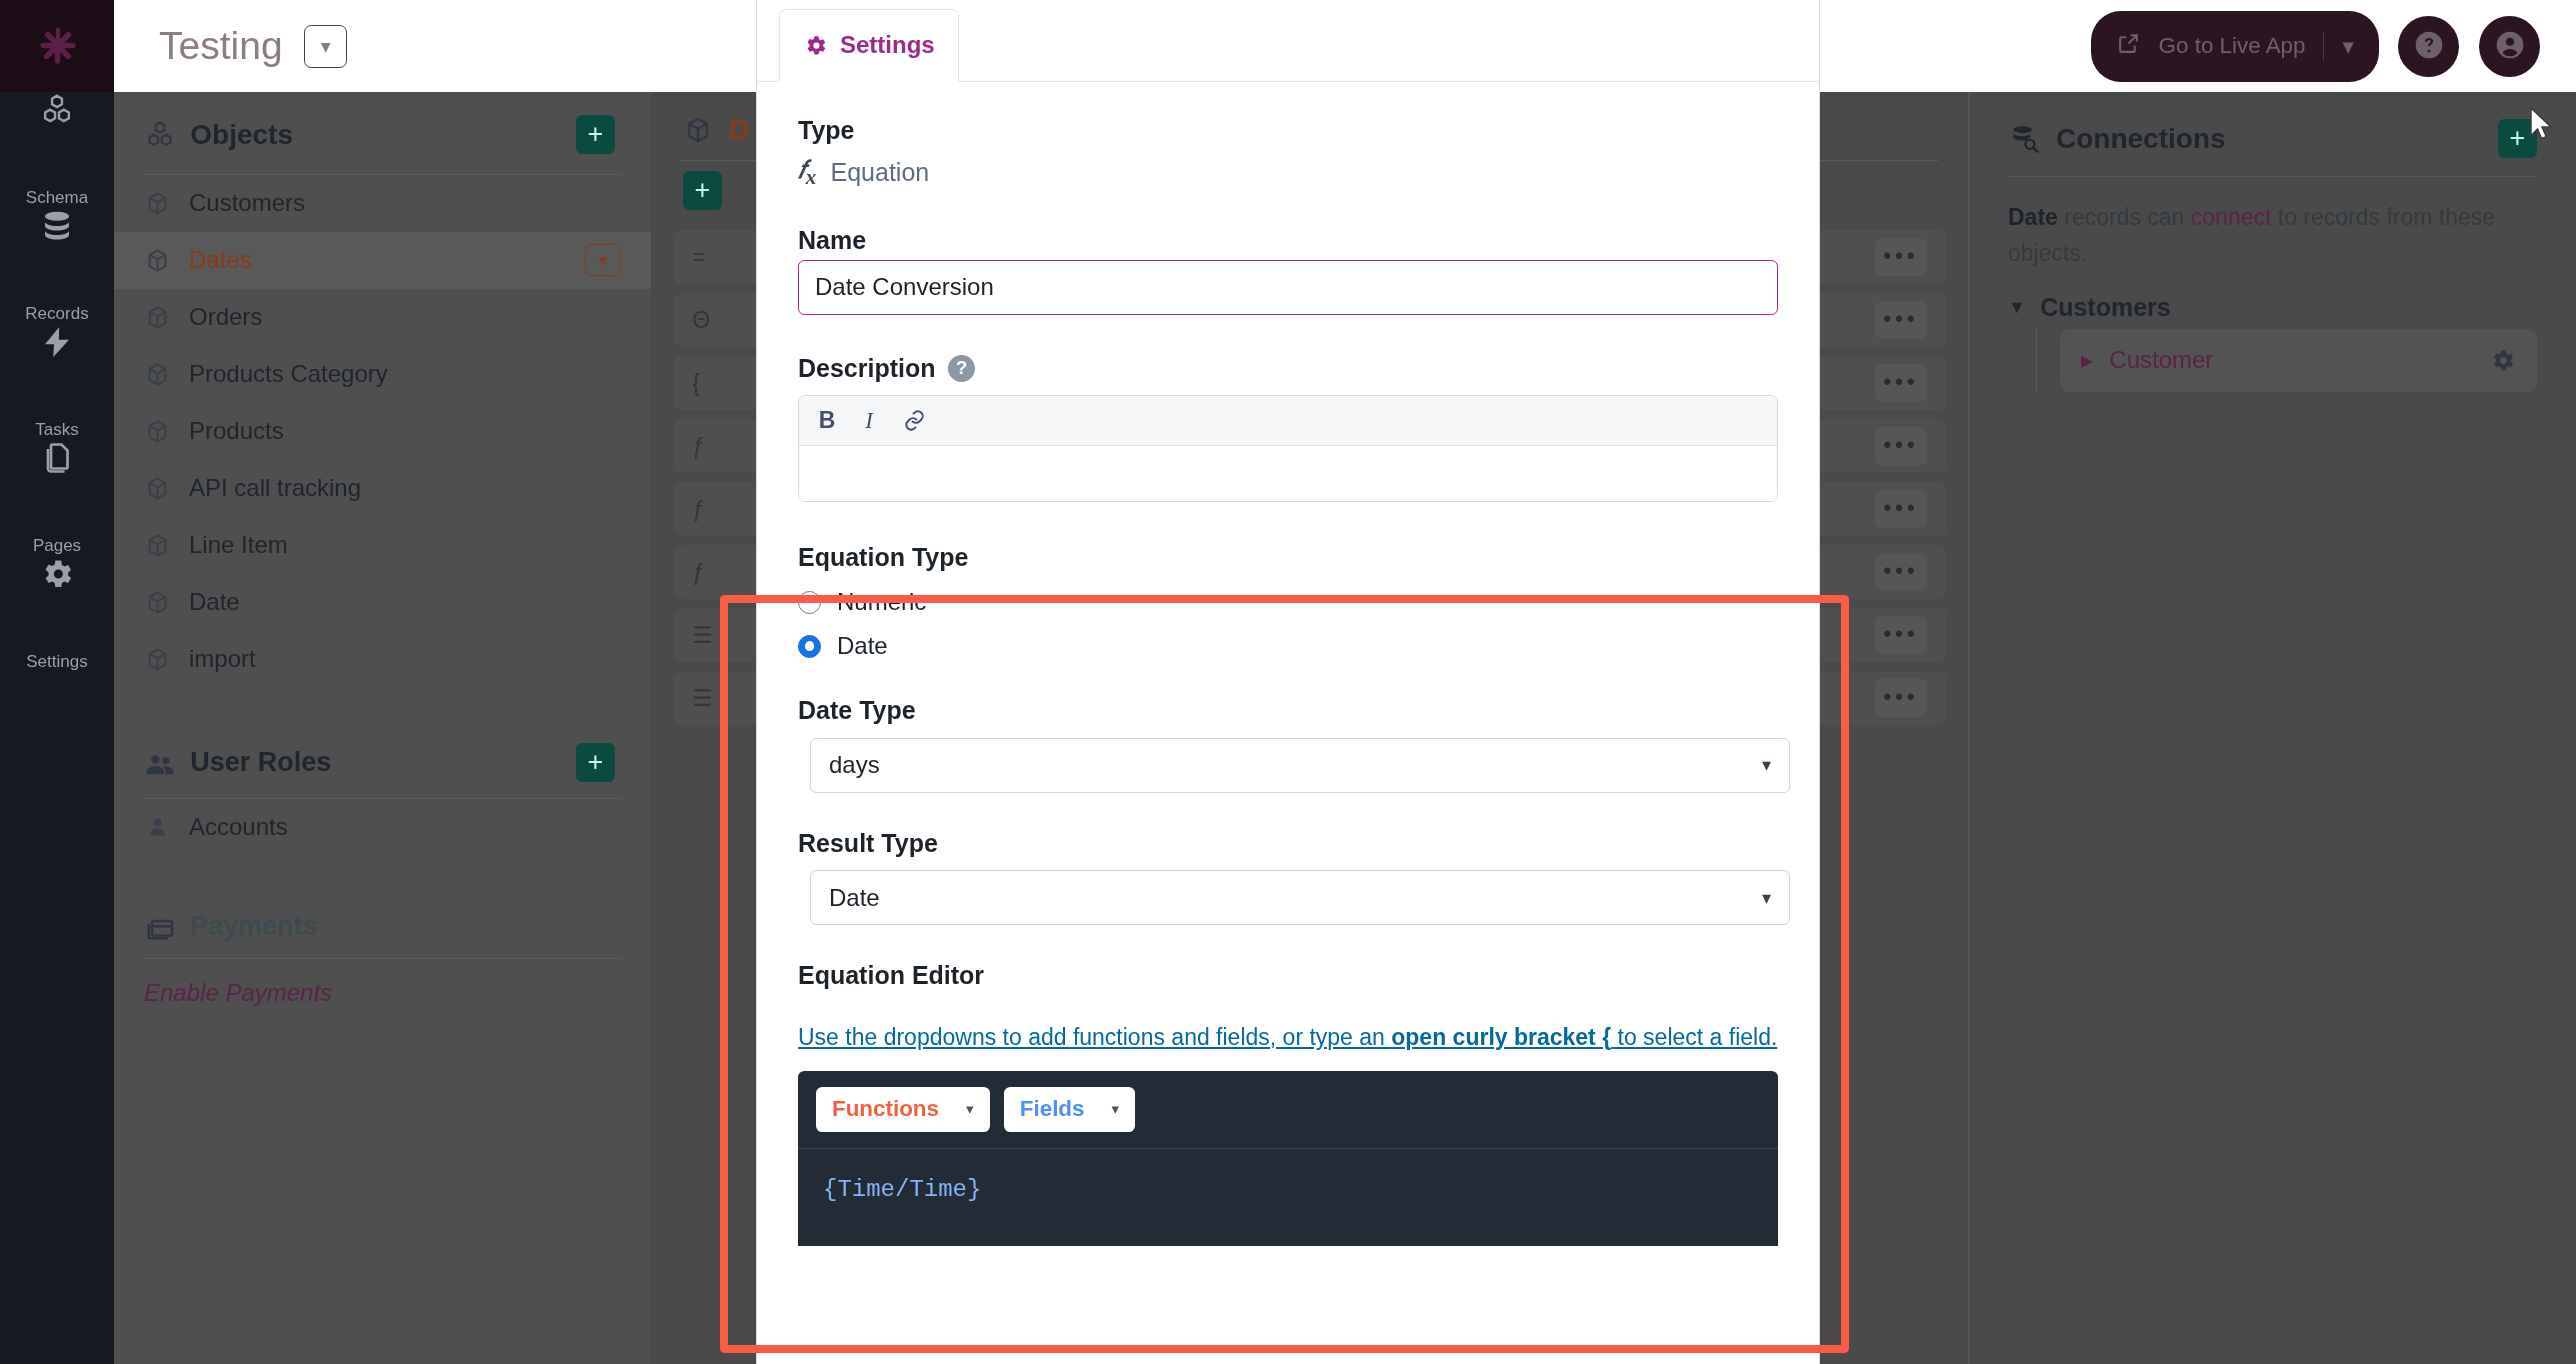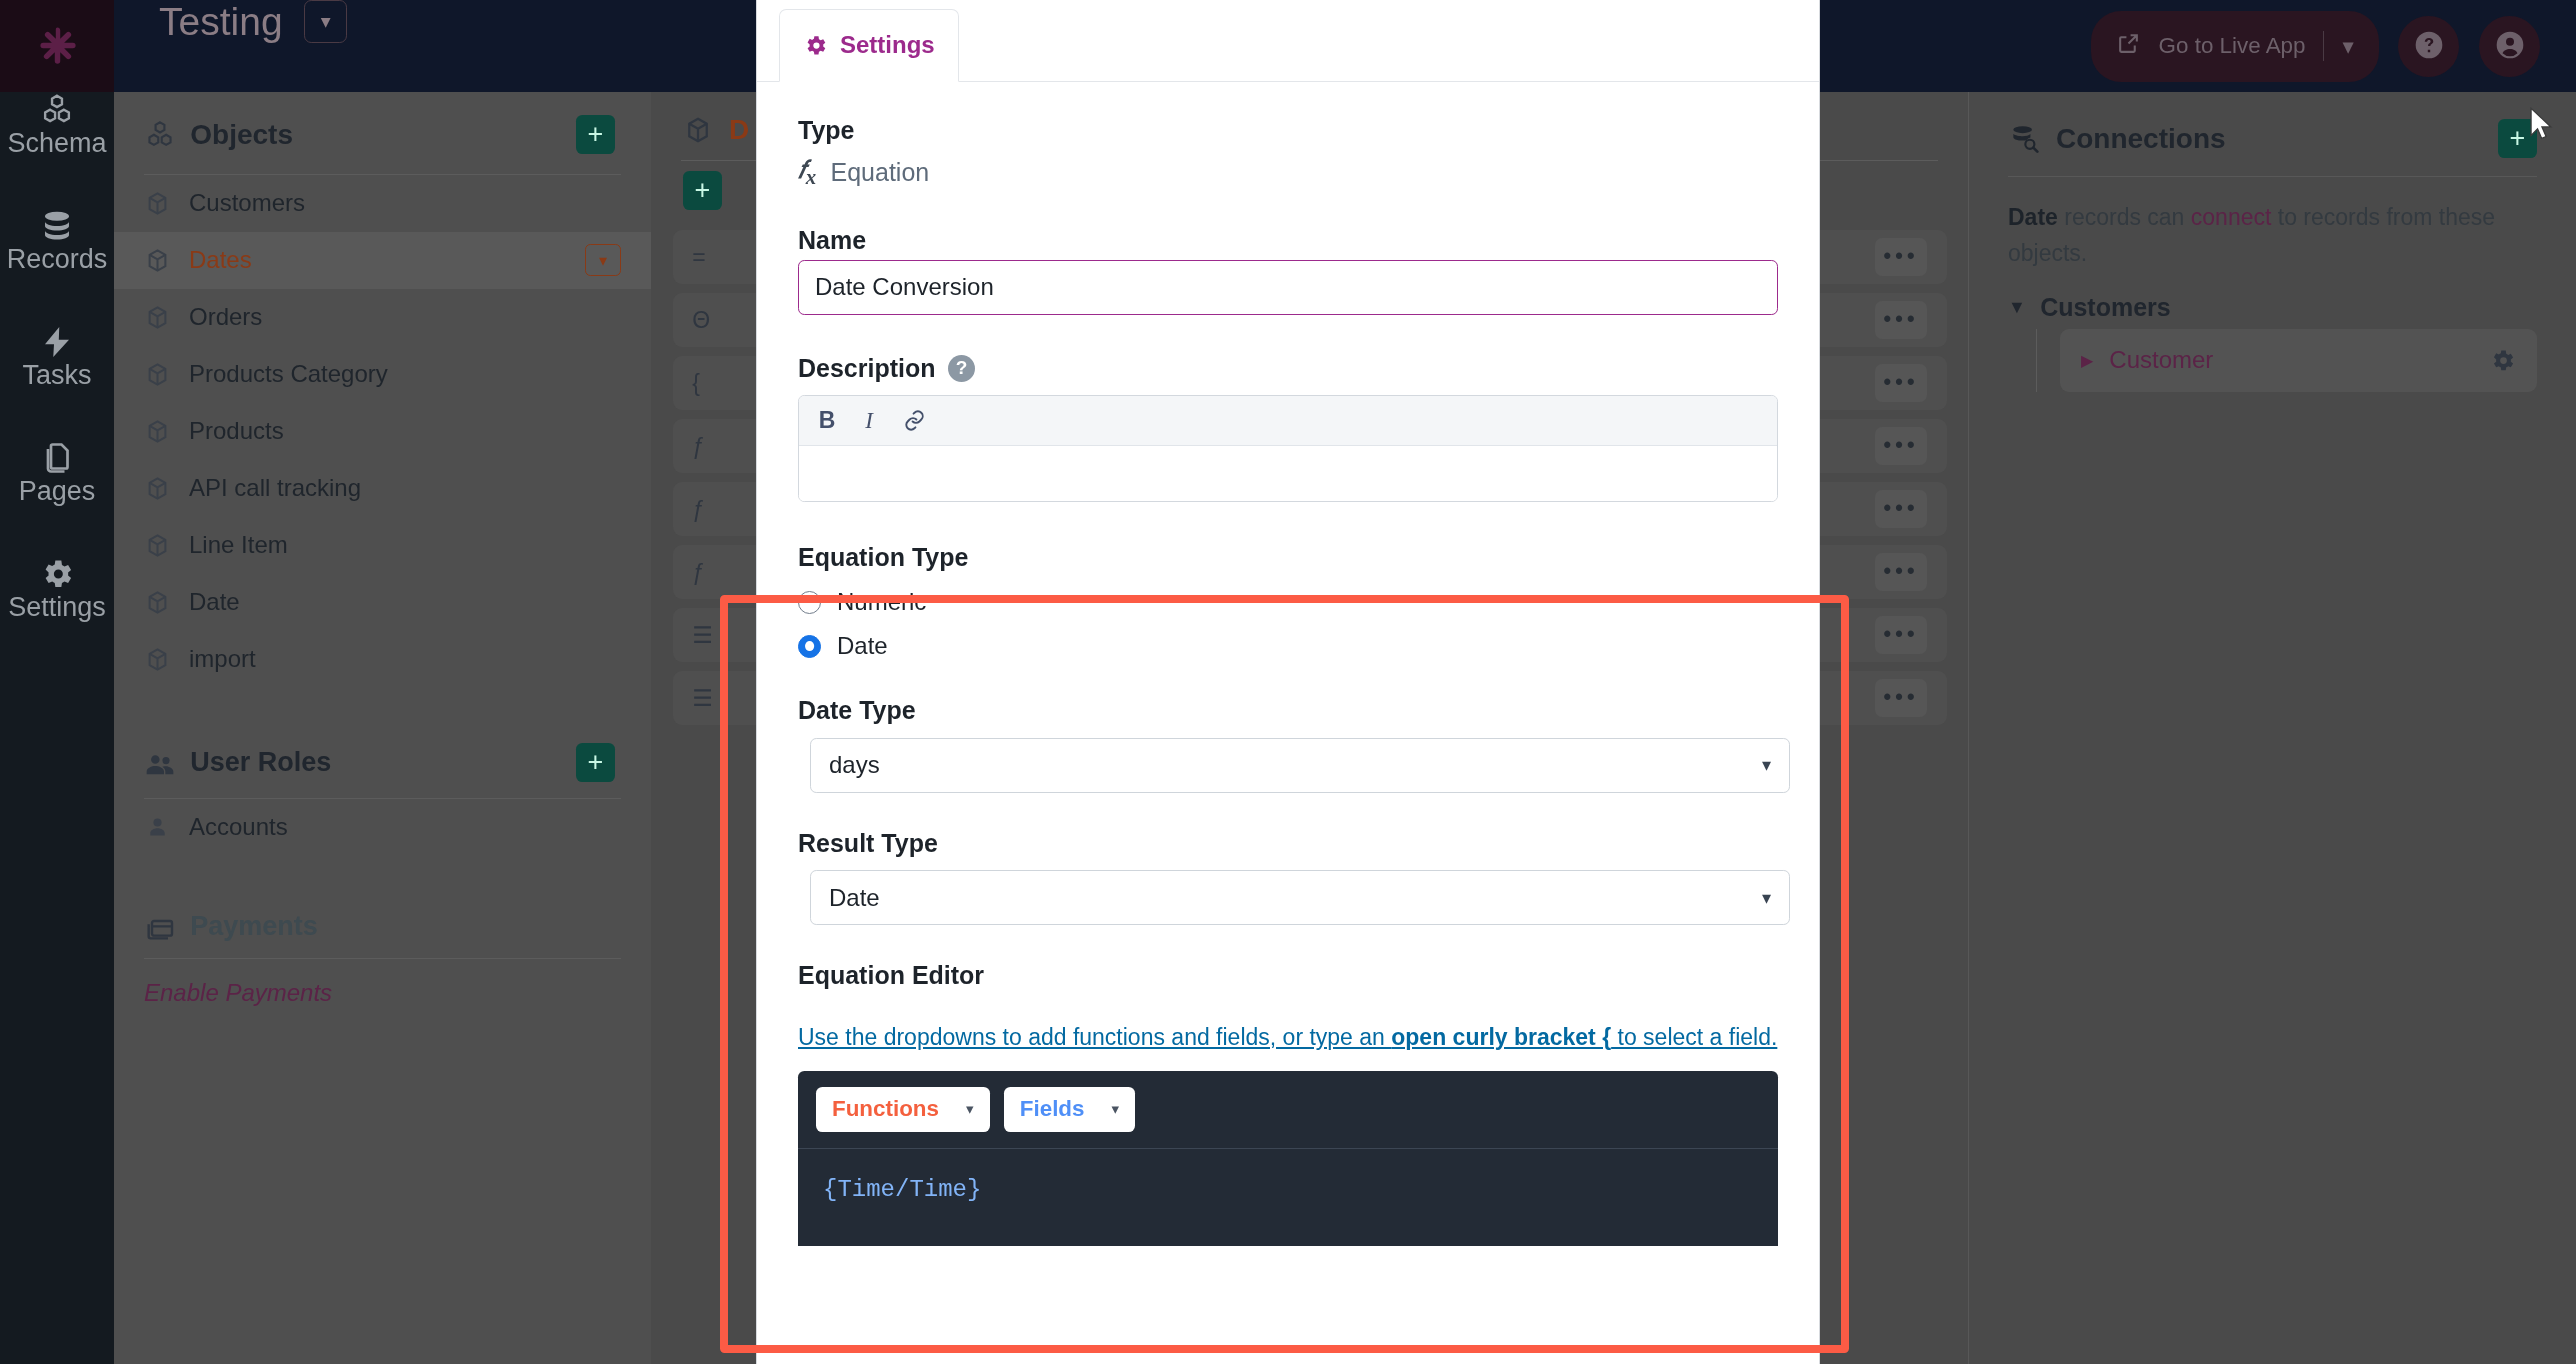--- a/index.html
+++ b/index.html
@@ -19,28 +19,28 @@
     background: #141a20;
     display: flex; flex-direction: column; align-items: center;
   }
   .rail-logo {
     width: 114px; height: 92px; background: #1b0c16;
     display: flex; align-items: center; justify-content: center;
   }
   .rail-logo svg { width: 41px; height: 41px; }
   .rail-item {
     width: 114px; height: 116px; display: flex; flex-direction: column;
-    align-items: center; justify-content: flex-start; 
-    color: #9aa0a6; font-size: 27px;
+    align-items: center; justify-content: space-between; gap: 9px;
+    color: #9aa0a6; font-size: 17px;
   }
   .rail-item svg { width: 36px; height: 36px; display: block; }
 
   .topbar {
     position: absolute; left: 114px; top: 0; right: 0; height: 92px;
-    background: #0f172a; display: flex; 
+    background: #ffffff; display: flex; align-items: center;
   }
   .app-title { color: #8b7d85; font-size: 39px; margin-left: 45px; font-weight: 400; }
   .title-caret {
     margin-left: 21.5px; width: 43px; height: 43px; border: 1.8px solid #4a3a44;
     border-radius: 7.2px; display: flex; align-items: center; justify-content: center;
     color: #8b7d85; font-size: 19.7px;
   }
   .topbar-right { margin-left: auto; display: flex; align-items: center; gap: 19.7px; margin-right: 36px; }
   .live-app-btn {
     height: 71px; border-radius: 30px; background: #2a1521;

